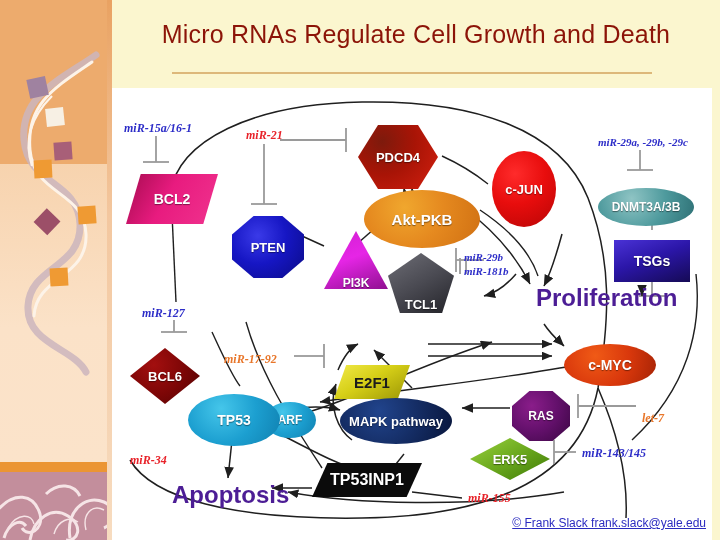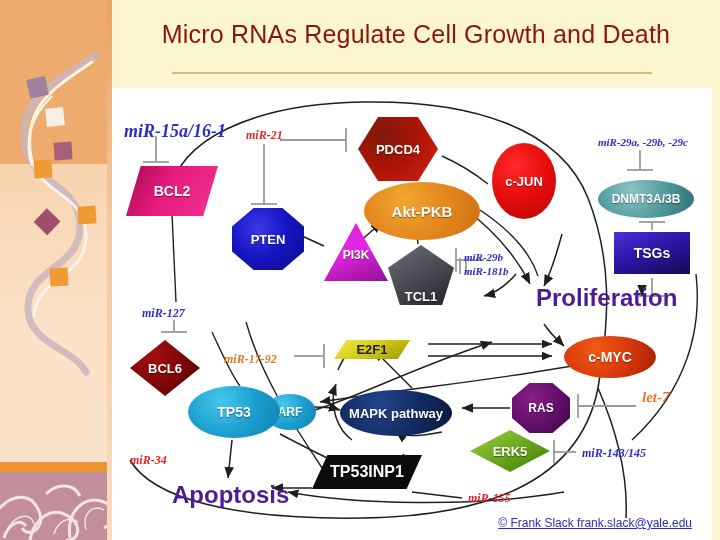--- a/index.html
+++ b/index.html
@@ -28,41 +28,41 @@
          font-size:25px;color:#8c1408;letter-spacing:.2px;white-space:nowrap;}
   #title-rule{position:absolute;left:60px;top:72px;width:480px;height:2px;background:#ddb87a;}
 
   
   #canvas{position:absolute;left:112px;top:88px;width:600px;height:452px;background:#ffffff;}
   #wires{position:absolute;left:0;top:0;width:600px;height:452px;}
 
   
   .node{position:absolute;display:flex;align-items:center;justify-content:center;
         color:#ffffff;font-weight:bold;text-align:center;line-height:1;
-        text-shadow:0 1px 1px rgba(0,0,0,.45);}
+        text-shadow:0 1px 1px rgba(0,0,0,.45);margin-top:8px;}
   .node span{pointer-events:none;}
 
   .lbl{position:absolute;font-family:"Liberation Serif",serif;font-style:italic;
        font-weight:bold;white-space:nowrap;}
   .lbl-blue{color:#2d2dc8;}
   .lbl-red{color:#e8232a;}
   .lbl-orange{color:#e8762a;}
 
   .plain{position:absolute;color:#4c1d95;font-weight:bold;white-space:nowrap;}
 
   
   #n-bcl2{left:14px;top:78px;width:92px;height:50px;font-size:14px;
     background:linear-gradient(120deg,#a60b50 0%,#e81b7f 45%,#f0338e 100%);
     clip-path:polygon(16% 0,100% 0,84% 100%,0 100%);}
   #n-pten{left:120px;top:120px;width:72px;height:62px;font-size:13px;
     background:radial-gradient(circle at 36% 32%,#3a3ae8 0%,#1616c4 45%,#0b0b86 100%);
     clip-path:polygon(30% 0,70% 0,100% 30%,100% 70%,70% 100%,30% 100%,0 70%,0 30%);}
   #n-pi3k{left:212px;top:135px;width:64px;height:58px;font-size:12px;align-items:flex-end;
     background:linear-gradient(160deg,#d11fd1 0%,#e625e6 45%,#8f1090 100%);
-    clip-path:polygon(50% 0,100% 100%,0 100%);padding-bottom:20px;box-sizing:border-box;}
+    clip-path:polygon(50% 0,100% 100%,0 100%);padding-bottom:0;box-sizing:border-box;}
   #n-pdcd4{left:246px;top:29px;width:80px;height:64px;font-size:13px;
     background:radial-gradient(circle at 30% 26%,#7d1a0c 0%,#a81406 45%,#d42010 100%);
     clip-path:polygon(25% 0,75% 0,100% 50%,75% 100%,25% 100%,0 50%);}
   #n-akt{left:252px;top:94px;width:116px;height:58px;font-size:15px;border-radius:50%;
     background:radial-gradient(circle at 35% 30%,#f0a72e 0%,#e5891f 45%,#cf6f12 100%);}
   #n-tcl1{left:276px;top:157px;width:66px;height:60px;font-size:13px;align-items:flex-end;
     background:linear-gradient(150deg,#6e6e76 0%,#4a4a52 50%,#232329 100%);
     clip-path:polygon(50% 0,100% 38%,82% 100%,18% 100%,0 38%);padding-bottom:2px;box-sizing:border-box;}
   #n-cjun{left:380px;top:55px;width:64px;height:76px;font-size:13px;border-radius:50%;
     background:radial-gradient(circle at 36% 30%,#ff2b2b 0%,#e80d0d 45%,#b70505 100%);}
@@ -70,21 +70,21 @@
     background:radial-gradient(circle at 35% 28%,#8fc4c4 0%,#4e9a9d 50%,#2d6f74 100%);}
   #n-tsgs{left:502px;top:144px;width:76px;height:42px;font-size:14px;
     background:linear-gradient(160deg,#4a32d6 0%,#2b16a8 45%,#150a55 100%);}
   #n-bcl6{left:18px;top:252px;width:70px;height:56px;font-size:13px;
     background:radial-gradient(circle at 34% 30%,#a30f0f 0%,#7d0606 50%,#4d0202 100%);
     clip-path:polygon(50% 0,100% 50%,50% 100%,0 50%);}
   #n-tp53{left:76px;top:298px;width:92px;height:52px;font-size:14px;border-radius:50%;
     background:radial-gradient(circle at 36% 28%,#45c6ea 0%,#1c9fd0 50%,#0f7faf 100%);}
   #n-arf{left:152px;top:306px;width:52px;height:36px;font-size:12px;border-radius:50%;
     background:radial-gradient(circle at 36% 28%,#45c6ea 0%,#1c9fd0 50%,#0f7faf 100%);}
-  #n-e2f1{left:222px;top:252px;width:76px;height:19px;font-size:13px;color:#1c1c1c;
+  #n-e2f1{left:222px;top:269px;width:76px;height:34px;font-size:15px;color:#1c1c1c;
     text-shadow:none;
     background:linear-gradient(150deg,#f2ea4a 0%,#d6cf17 45%,#9a9505 100%);
     clip-path:polygon(16% 0,100% 0,84% 100%,0 100%);}
   #n-mapk{left:228px;top:302px;width:112px;height:46px;font-size:13px;border-radius:50%;
     background:radial-gradient(circle at 35% 28%,#21448c 0%,#142c63 50%,#08153a 100%);}
   #n-tp53inp1{left:200px;top:367px;width:110px;height:34px;font-size:16px;
     background:#0b0b0b;clip-path:polygon(14% 0,100% 0,86% 100%,0 100%);}
   #n-erk5{left:358px;top:342px;width:80px;height:42px;font-size:13px;
     background:linear-gradient(150deg,#9ad13f 0%,#6aa81d 50%,#3f7a08 100%);
     clip-path:polygon(50% 0,100% 50%,50% 100%,0 50%);}
@@ -92,35 +92,35 @@
     background:radial-gradient(circle at 34% 30%,#8a1d8a 0%,#63106b 50%,#3a0642 100%);
     clip-path:polygon(30% 0,70% 0,100% 30%,100% 70%,70% 100%,30% 100%,0 70%,0 30%);border-radius:9px;}
   #n-cmyc{left:452px;top:248px;width:92px;height:42px;font-size:14px;border-radius:50%;
     background:radial-gradient(circle at 34% 28%,#f05a16 0%,#d9380c 50%,#a32205 100%);}
 
   
   #w-prolif{left:424px;top:196px;font-size:24px;}
   #w-apop{left:60px;top:393px;font-size:24px;}
 
   
-  #l-15a{left:12px;top:33px;font-size:18px;}
+  #l-15a{left:12px;top:33px;font-size:12px;}
   #l-21{left:134px;top:40px;font-size:12px;}
   #l-29b{left:352px;top:163px;font-size:11px;}
   #l-181b{left:352px;top:177px;font-size:11px;}
   #l-29a{left:486px;top:48px;font-size:11px;}
   #l-127{left:30px;top:218px;font-size:12px;}
   #l-1792{left:112px;top:264px;font-size:12px;}
   #l-34{left:18px;top:365px;font-size:12px;}
-  #l-let7{left:530px;top:301px;font-size:15px;}
+  #l-let7{left:530px;top:323px;font-size:12px;}
   #l-143{left:470px;top:358px;font-size:12px;}
   #l-155{left:356px;top:403px;font-size:12px;}
 
   
   #credit{position:absolute;left:0;top:428px;width:600px;text-align:right;
-          padding-right:20px;box-sizing:border-box;
+          padding-right:6px;box-sizing:border-box;
           font-size:12px;color:#2b2bc0;text-decoration:underline;white-space:nowrap;}
 </style>
 </head>
 <body>
 
 <div id="slide">
 
   <div id="sidebar">
     <div class="sb-top"></div>
     <div class="sb-mid"></div>

